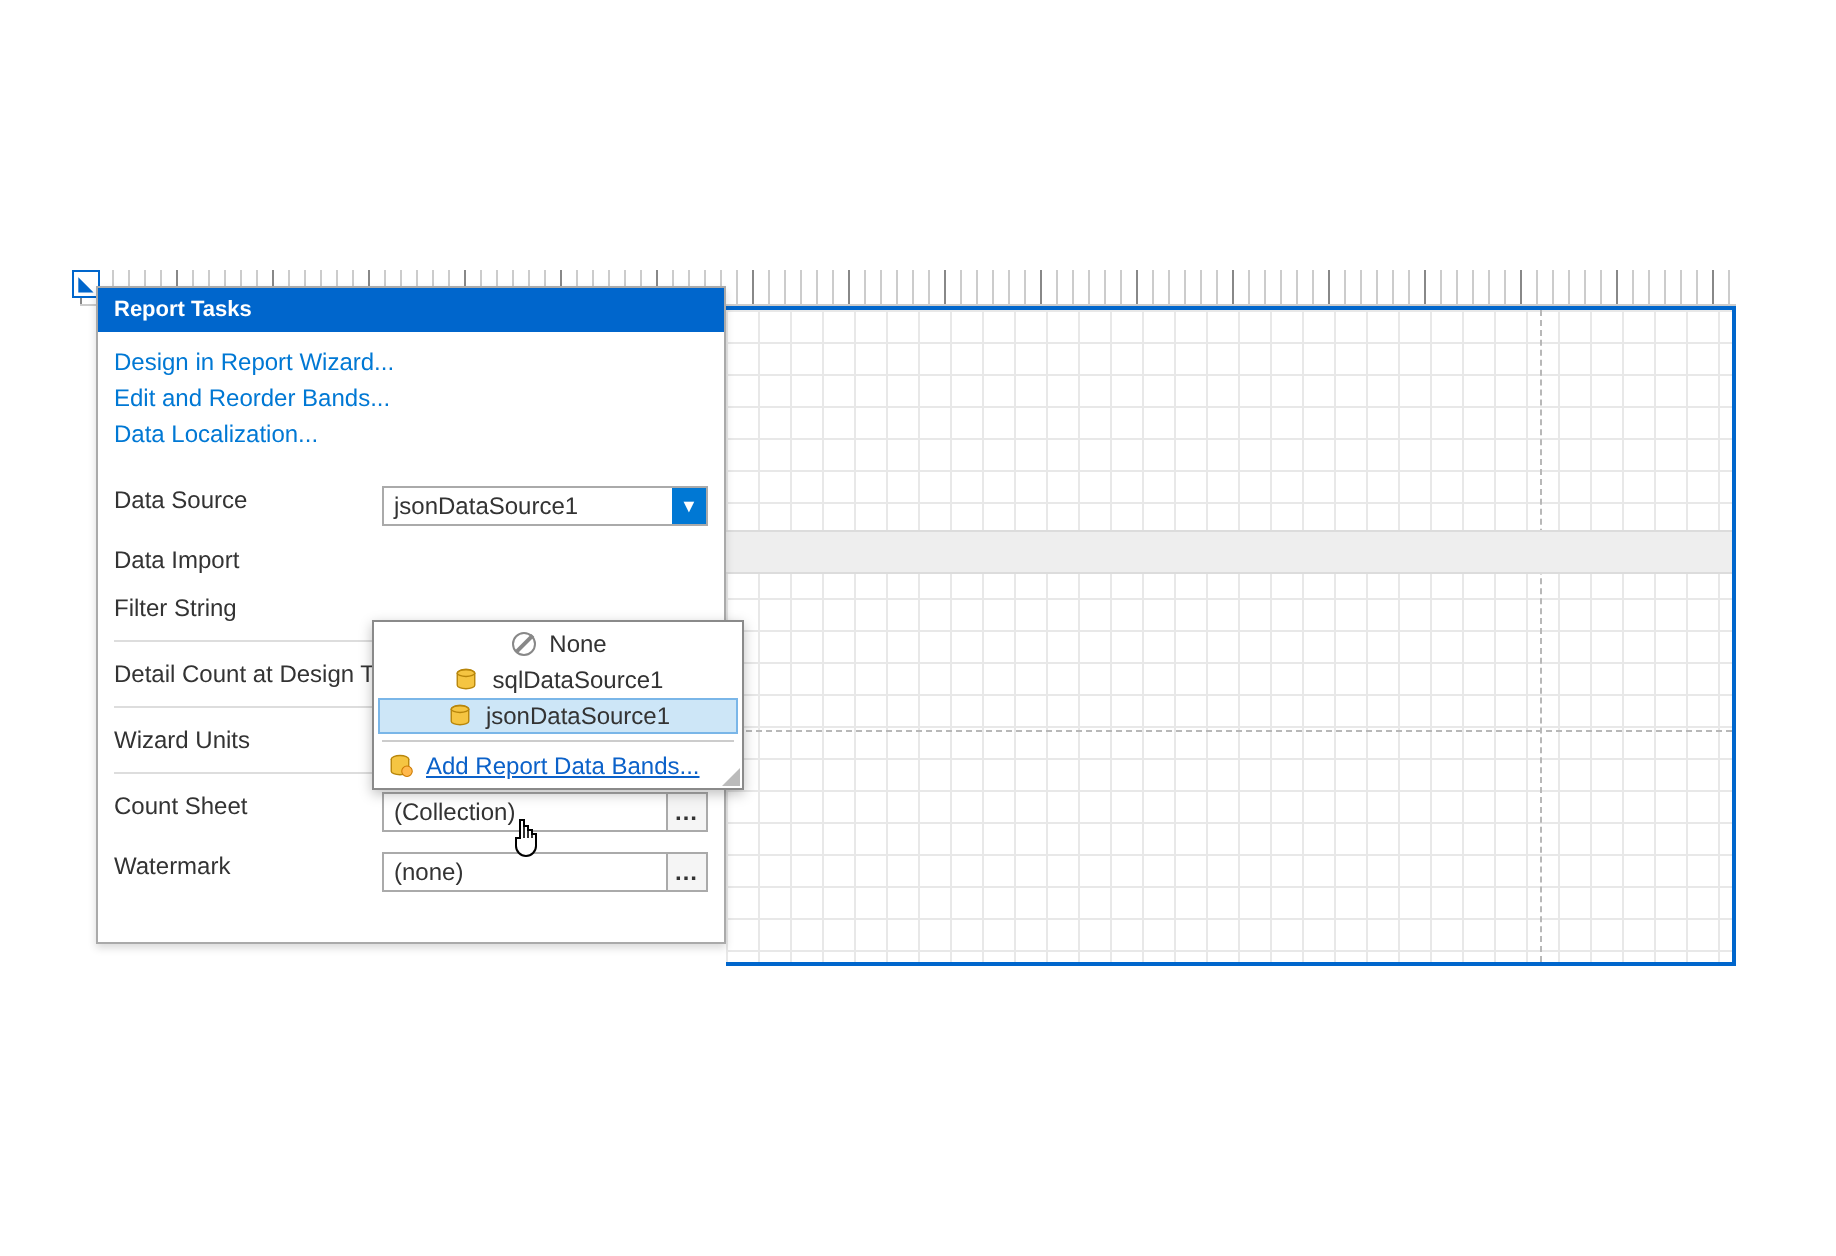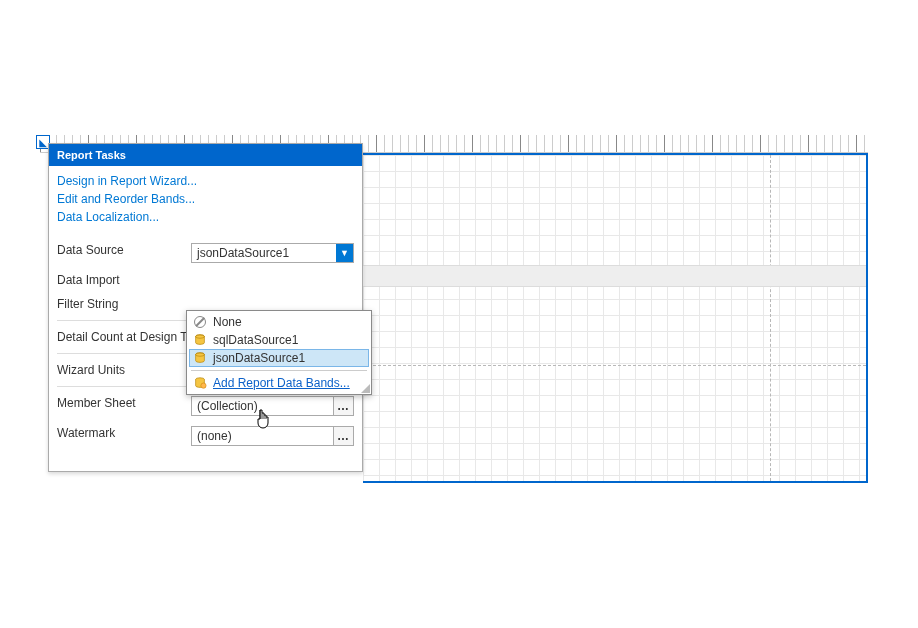--- a/index.html
+++ b/index.html
@@ -190,20 +190,21 @@
     box-shadow: 0 2px 6px rgba(0,0,0,0.25);
     z-index: 5;
     padding: 2px;
   }
   .dd-item {
     display: flex;
     align-items: center;
     padding: 2px 4px;
     gap: 6px;
     cursor: pointer;
+    justify-content: center;
   }
   .dd-item.selected {
     background: #cde6f7;
     border: 1px solid #7ab6e8;
     padding: 1px 3px;
   }
   .dd-sep {
     border-top: 1px solid #ccc;
     margin: 3px 2px;
   }
@@ -318,21 +319,21 @@
     <div class="hr"></div>
 
     <div class="prop-row">
       <div class="prop-label">Wizard Units</div>
       <div class="plain-value"></div>
     </div>
 
     <div class="hr"></div>
 
     <div class="prop-row">
-      <div class="prop-label">Member Sheet</div>
+      <div class="prop-label">Count Sheet</div>
       <div class="prop-value">
         <div class="combo">
           <div class="combo-text">(Collection)</div>
           <div class="combo-ell">…</div>
         </div>
       </div>
     </div>
 
     <div class="prop-row">
       <div class="prop-label">Watermark</div>

